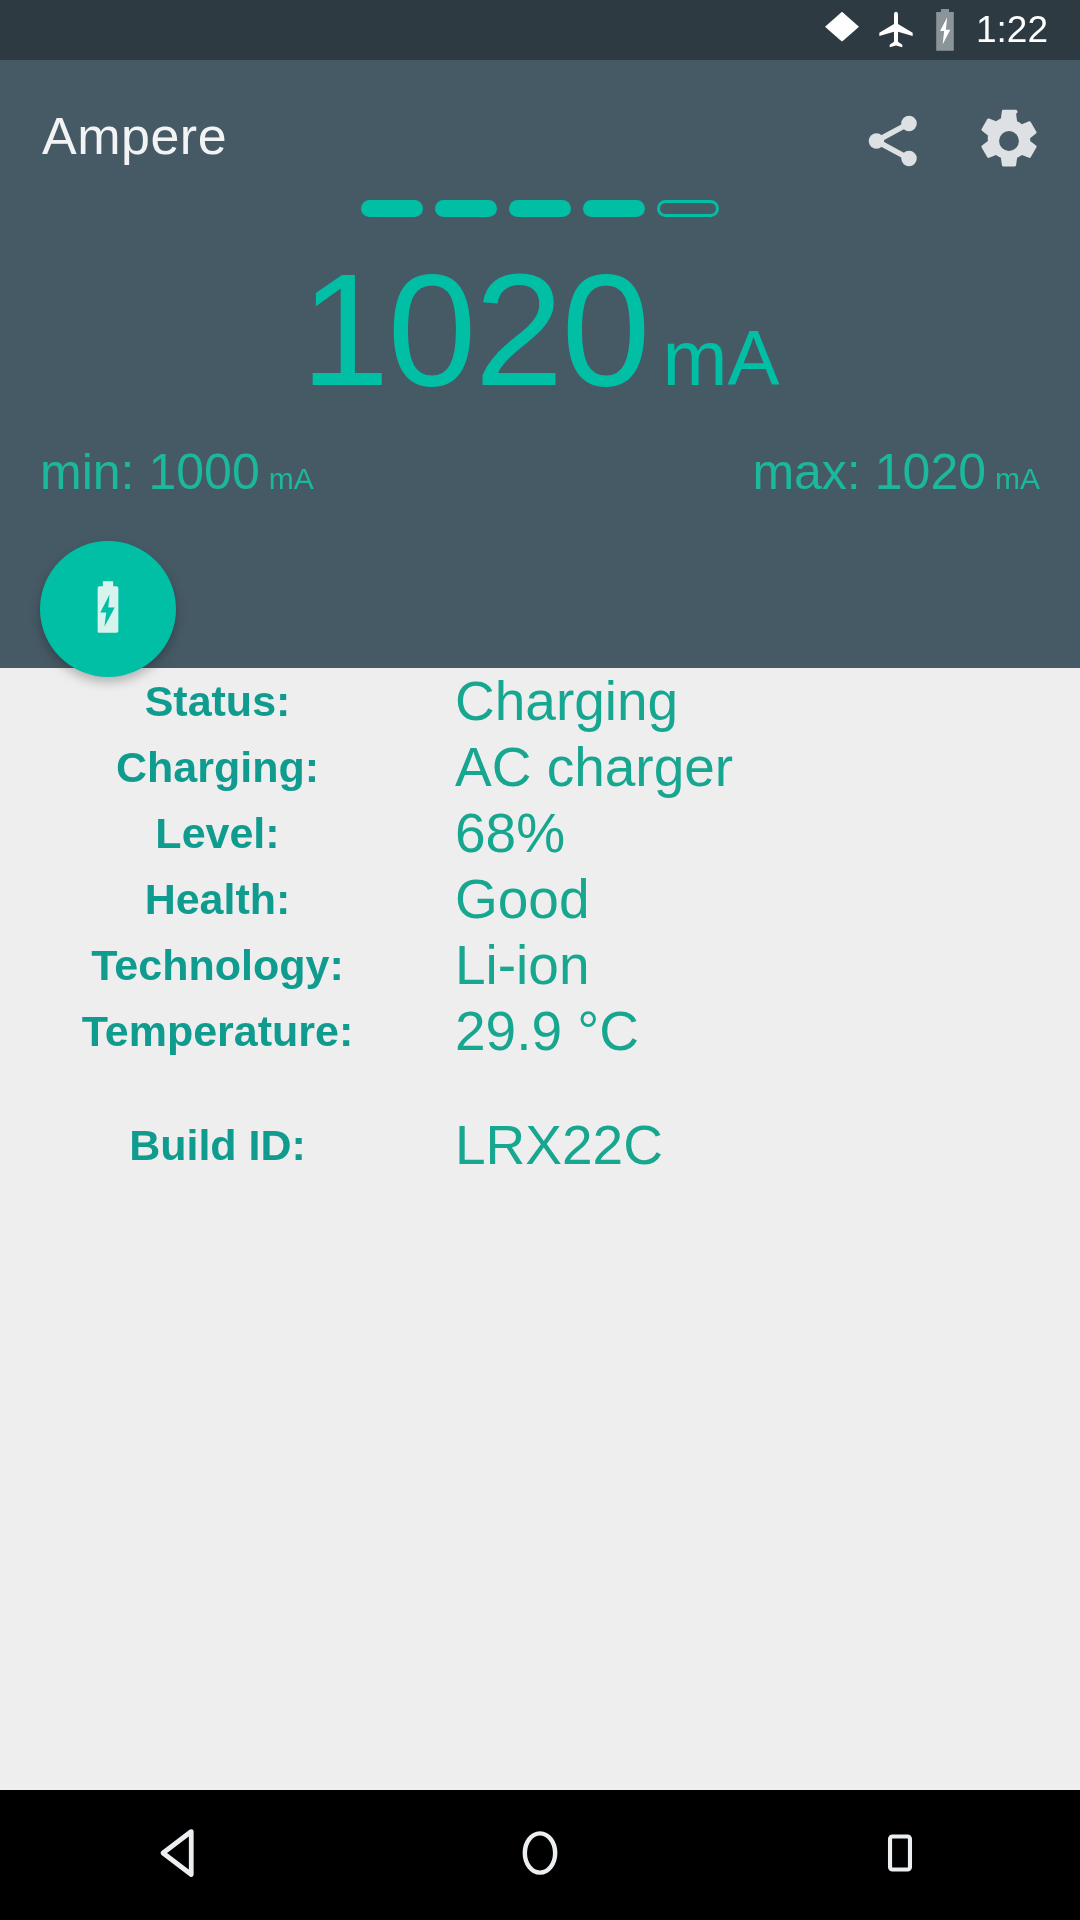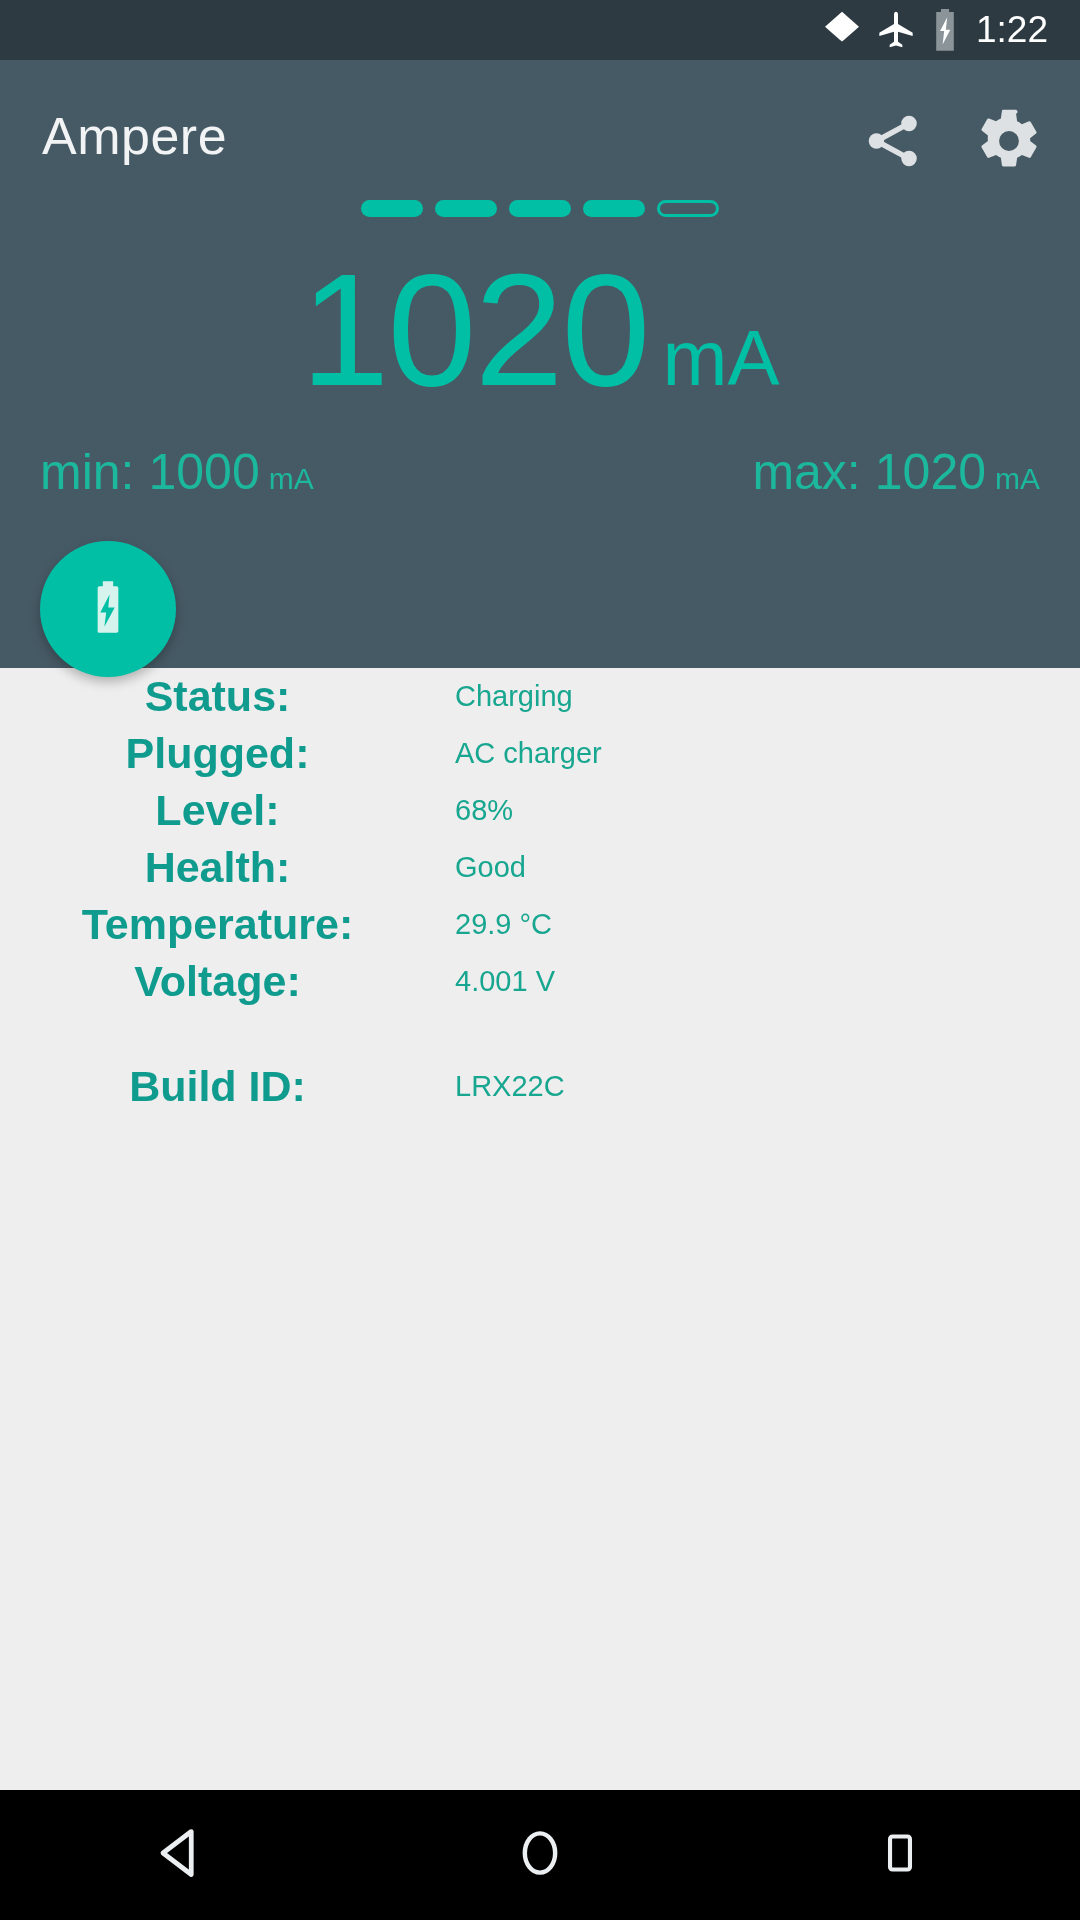--- a/index.html
+++ b/index.html
@@ -224,21 +224,21 @@
     width: 433px;
     color: #0f9b8e;
     font-size: 43px;
     font-weight: bold;
     white-space: nowrap;
     vertical-align: middle;
   }
   .info-value {
     text-align: left;
     color: #17a68f;
-    font-size: 29px;
+    font-size: 55px;
     font-weight: 400;
     white-space: nowrap;
     vertical-align: middle;
   }
 
   
   #nav-bar {
     position: absolute;
     bottom: 0;
     left: 0;
@@ -352,38 +352,38 @@
   </div>
 
   <div id="info-panel">
     <table class="info-table">
       <tbody id="info-tbody">
           <tr class="info-row">
             <td class="info-label">Status:</td>
             <td class="info-value">Charging</td>
           </tr>
           <tr class="info-row">
-            <td class="info-label">Plugged:</td>
+            <td class="info-label">Charging:</td>
             <td class="info-value">AC charger</td>
           </tr>
           <tr class="info-row">
             <td class="info-label">Level:</td>
             <td class="info-value">68%</td>
           </tr>
           <tr class="info-row">
             <td class="info-label">Health:</td>
             <td class="info-value">Good</td>
           </tr>
           <tr class="info-row">
+            <td class="info-label">Technology:</td>
+            <td class="info-value">Li-ion</td>
+          </tr>
+          <tr class="info-row">
             <td class="info-label">Temperature:</td>
             <td class="info-value">29.9 °C</td>
-          </tr>
-          <tr class="info-row">
-            <td class="info-label">Voltage:</td>
-            <td class="info-value">4.001 V</td>
           </tr>
           <tr class="info-row spacer-row">
             <td></td>
             <td></td>
           </tr>
           <tr class="info-row">
             <td class="info-label">Build ID:</td>
             <td class="info-value">LRX22C</td>
           </tr>
         </tbody>

